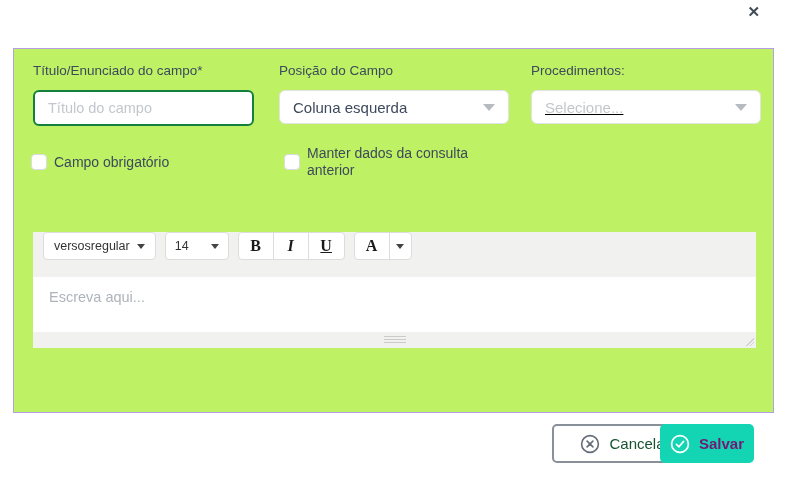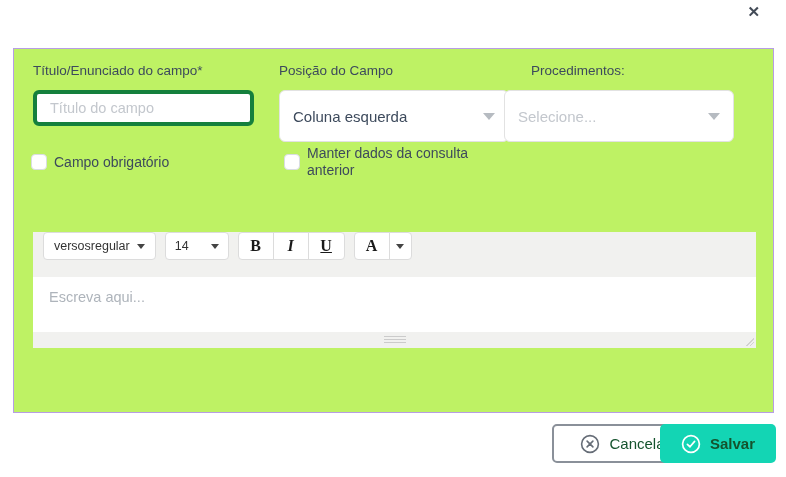--- a/index.html
+++ b/index.html
@@ -24,34 +24,34 @@
   }
 
   .field-label {
     position:absolute; top:14px; font-size:13.5px; color:#3d4a5c;
   }
   .lbl-c1 { left:19px; }
   .lbl-c2 { left:265px; }
   .lbl-c3 { left:517px; }
 
   .text-input {
-    position:absolute; top:41px; height:36px; border:4px solid #15803d;
+    position:absolute; top:41px; height:36px; border:2px solid #15803d;
     border-radius:6px; background:#fff; font-family:"Liberation Sans", sans-serif;
     font-size:14.5px; color:#3d4a5c; padding:0 13px; outline:none;
   }
   .text-input::placeholder { color:#c3c7cd; opacity:1; }
   .in-c1 { left:19px; width:221px; }
 
   .select-box {
-    position:absolute; top:41px; height:52px; border:1px solid #e2e2e2;
+    position:absolute; top:41px; height:34px; border:1px solid #e2e2e2;
     border-radius:6px; background:#fff; display:flex; align-items:center;
     padding:0 13px; cursor:pointer;gap:24px;
   }
   .sel-c2 { left:265px; width:230px; }
-  .sel-c3 { left:490px; width:230px; }
+  .sel-c3 { left:517px; width:230px;text-decoration:underline; }
   .select-value { font-size:15px; color:#3d4a5c; flex:1; white-space:nowrap; overflow:hidden; }
   .select-value.placeholder { color:#c3c7cd; }
   .select-caret {
     width:0; height:0; border-left:6px solid transparent; border-right:6px solid transparent;
     border-top:7px solid #b6bbc1; margin-left:8px; flex:none;
   }
 
   .checkbox-group { position:absolute; display:flex; align-items:center; }
   .cbg-1 { left:17px; top:96px; height:34px; }
   .cbg-2 { left:270px; top:88px; height:50px; }
@@ -103,21 +103,21 @@
   }
 
   .footer-btn {
     position:absolute; top:424px; height:39px; border-radius:5px; display:flex;
     align-items:center; justify-content:center; gap:9px; cursor:pointer; font-size:15px;
   }
   .btn-cancel {
     left:552px; width:146px; background:#fff; border:2px solid #8a9099; color:#14532d;
   }
   .btn-save {
-    left:660px; width:116px; background:#13d5b4; border:none; color:#14532d; font-weight:600;
+    left:660px; width:94px; background:#13d5b4; border:none; color:#701a75; font-weight:600;
   }
   .btn-icon { width:20px; height:20px; flex:none; display:block; }
 </style>
 </head>
 <body>
 
 <div class="dialog">
 
   <span class="close-btn">✕</span>
 

